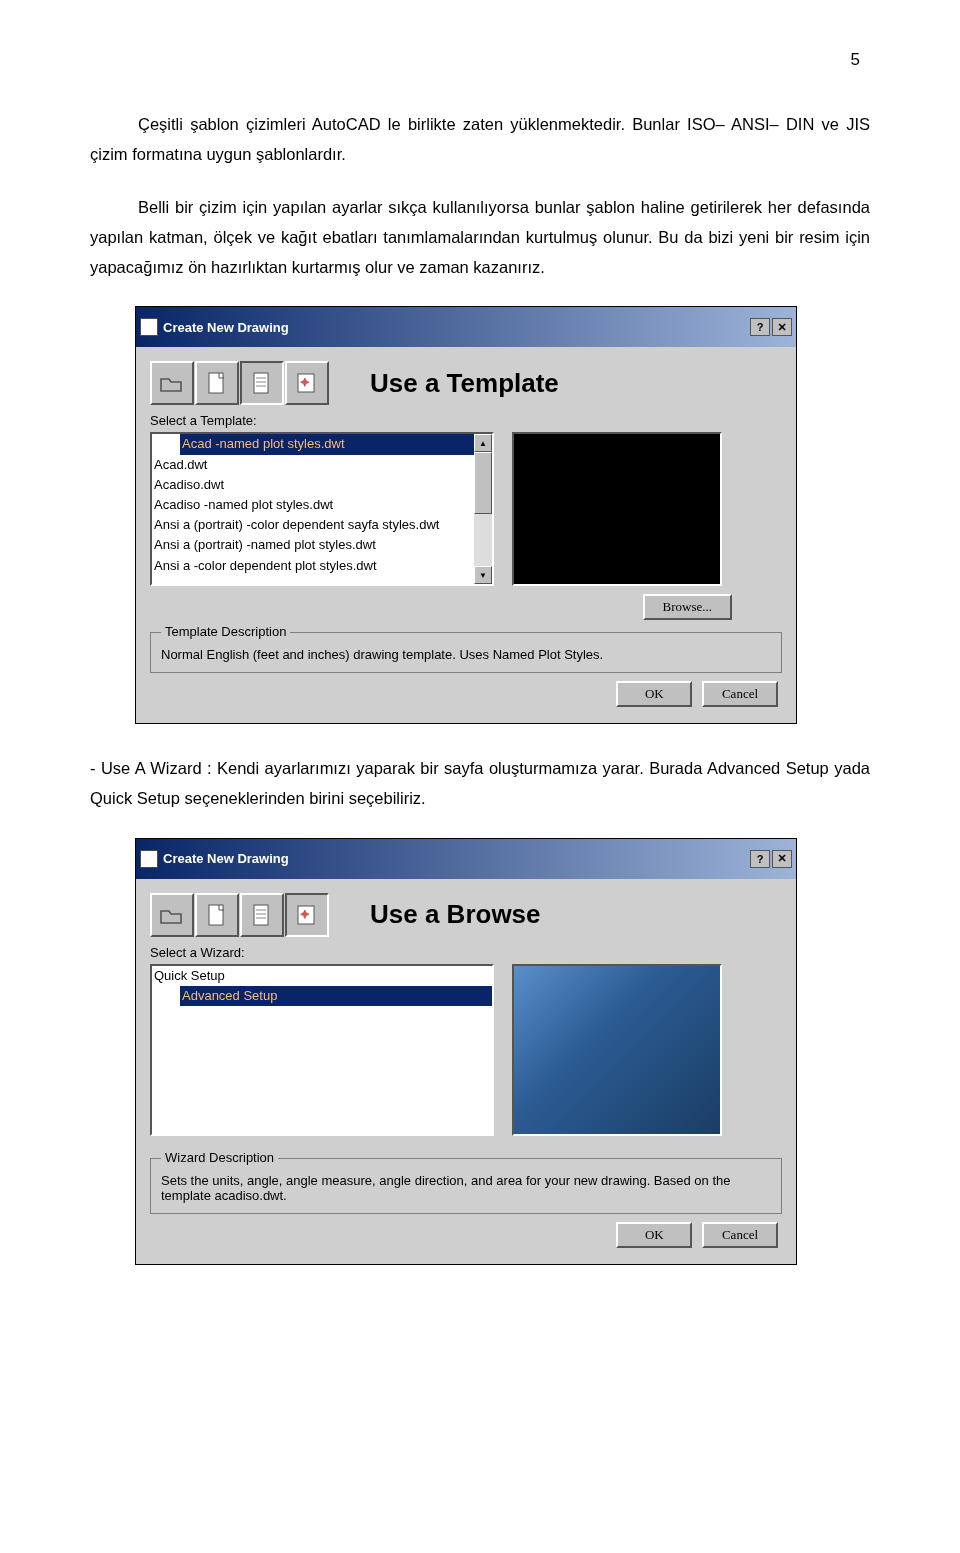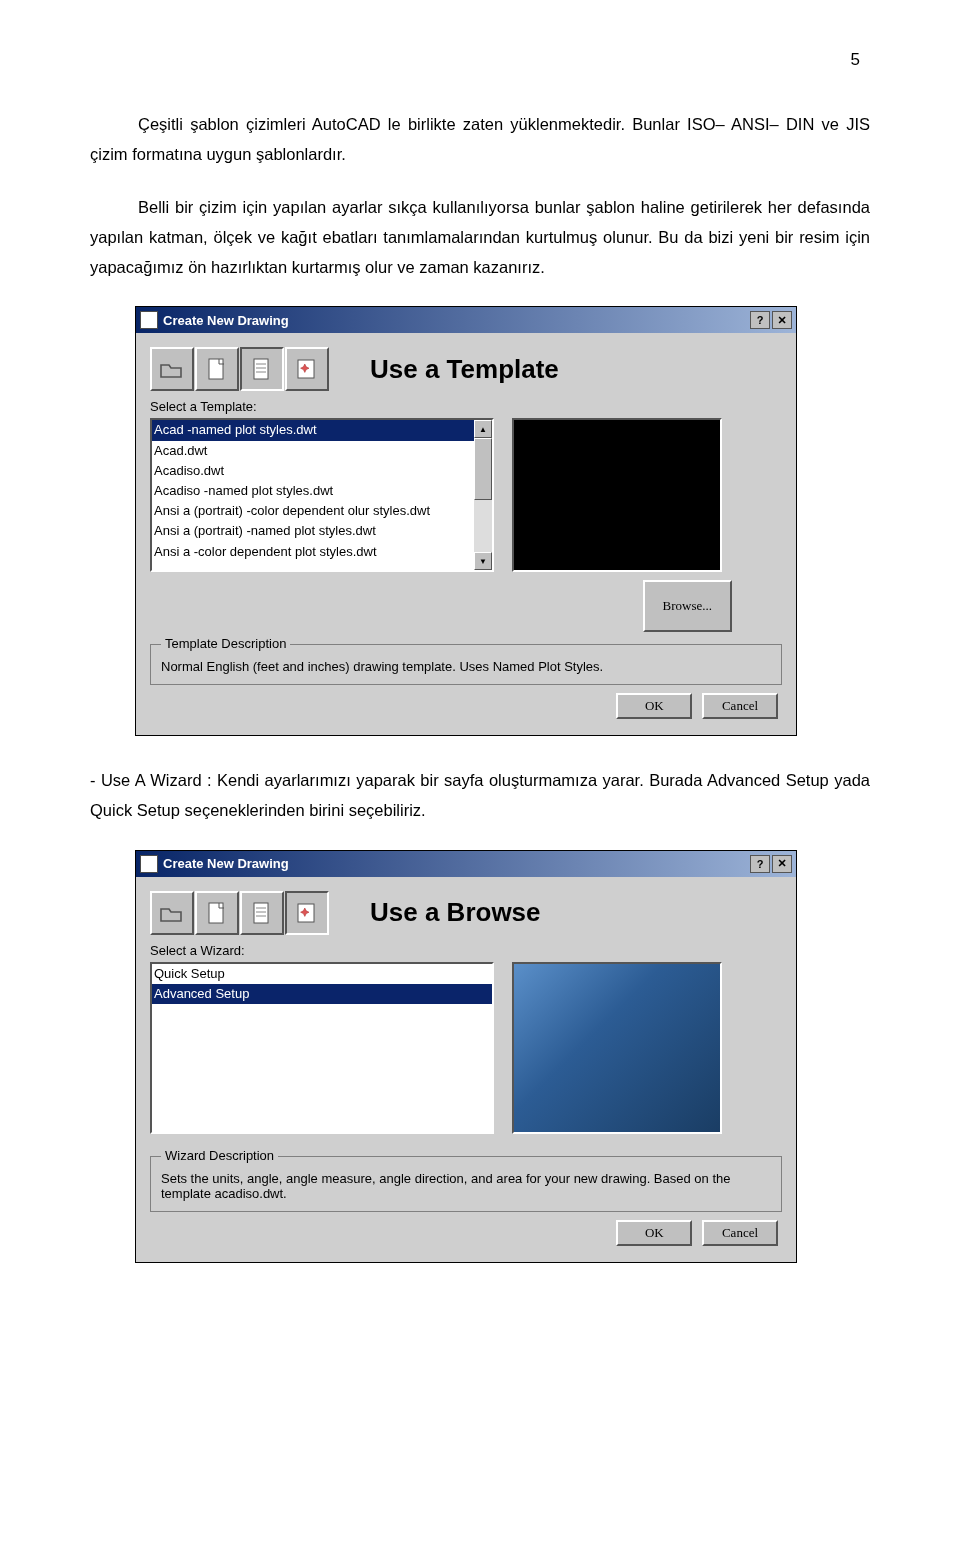--- a/index.html
+++ b/index.html
@@ -32,21 +32,21 @@
     width: 660px;
     border: 1px solid #000;
     margin: 10px 0 30px 45px;
     background: #cfcfcf;
     font-family: Tahoma, Arial, sans-serif;
     font-size: 13px;
   }
   .titlebar {
     display: flex;
     align-items: center;
-    padding: 4px 4px;
+    padding: 11px 4px;
     background: linear-gradient(to right, #082567, #9db4d8);
     color: #fff;
     font-weight: bold;
     font-size: 13px;
   }
   .titlebar .t-icon {
     width: 16px; height: 16px;
     background: #fff;
     display: inline-block;
     margin-right: 5px;
@@ -120,21 +120,22 @@
     overflow: hidden;
     font-size: 13px;
     line-height: 1.4;
   }
   .list-item {
     padding: 1px 2px;
     white-space: nowrap;
   }
   .list-item.sel {
     background: #0a246a;
-    color: #ffffff;
+    color: #fdba74;
+    margin-left: 28px;
   }
   .scrollbar {
     width: 18px;
     background: #ddd;
     display: flex;
     flex-direction: column;
   }
   .sb-btn {
     height: 16px;
     border-top: 1px solid #fff;
@@ -164,21 +165,21 @@
   .preview.blue {
     background: linear-gradient(135deg, #5a8fc9 0%, #2c5c94 40%, #1a3d64 100%);
   }
   .browse-row { text-align: right; margin: 8px 0; width: 582px; }
   .btn {
     border-top: 2px solid #fff;
     border-left: 2px solid #fff;
     border-right: 2px solid #555;
     border-bottom: 2px solid #555;
     background: #c0c0c0;
-    padding: 16px 18px;
+    padding: 3px 18px;
     font-size: 13px;
     font-family: Tahoma;
     display: inline-block;
   }
   .groupbox {
     border: 1px solid #808080;
     position: relative;
     margin-top: 12px;
     padding: 14px 10px 10px 10px;
     font-size: 13px;
@@ -245,21 +246,21 @@
 
       <div class="label">Select a Template:</div>
 
       <div class="list-area">
         <div class="listbox">
           <div class="list-inner">
             <div class="list-item sel">Acad -named plot styles.dwt</div>
             <div class="list-item">Acad.dwt</div>
             <div class="list-item">Acadiso.dwt</div>
             <div class="list-item">Acadiso -named plot styles.dwt</div>
-            <div class="list-item">Ansi a (portrait) -color dependent olur styles.dwt</div>
+            <div class="list-item">Ansi a (portrait) -color dependent sayfa styles.dwt</div>
             <div class="list-item">Ansi a (portrait) -named plot styles.dwt</div>
             <div class="list-item">Ansi a -color dependent plot styles.dwt</div>
           </div>
           <div class="scrollbar">
             <div class="sb-btn">▲</div>
             <div class="sb-thumb"></div>
             <div style="flex:1"></div>
             <div class="sb-btn">▼</div>
           </div>
         </div>

